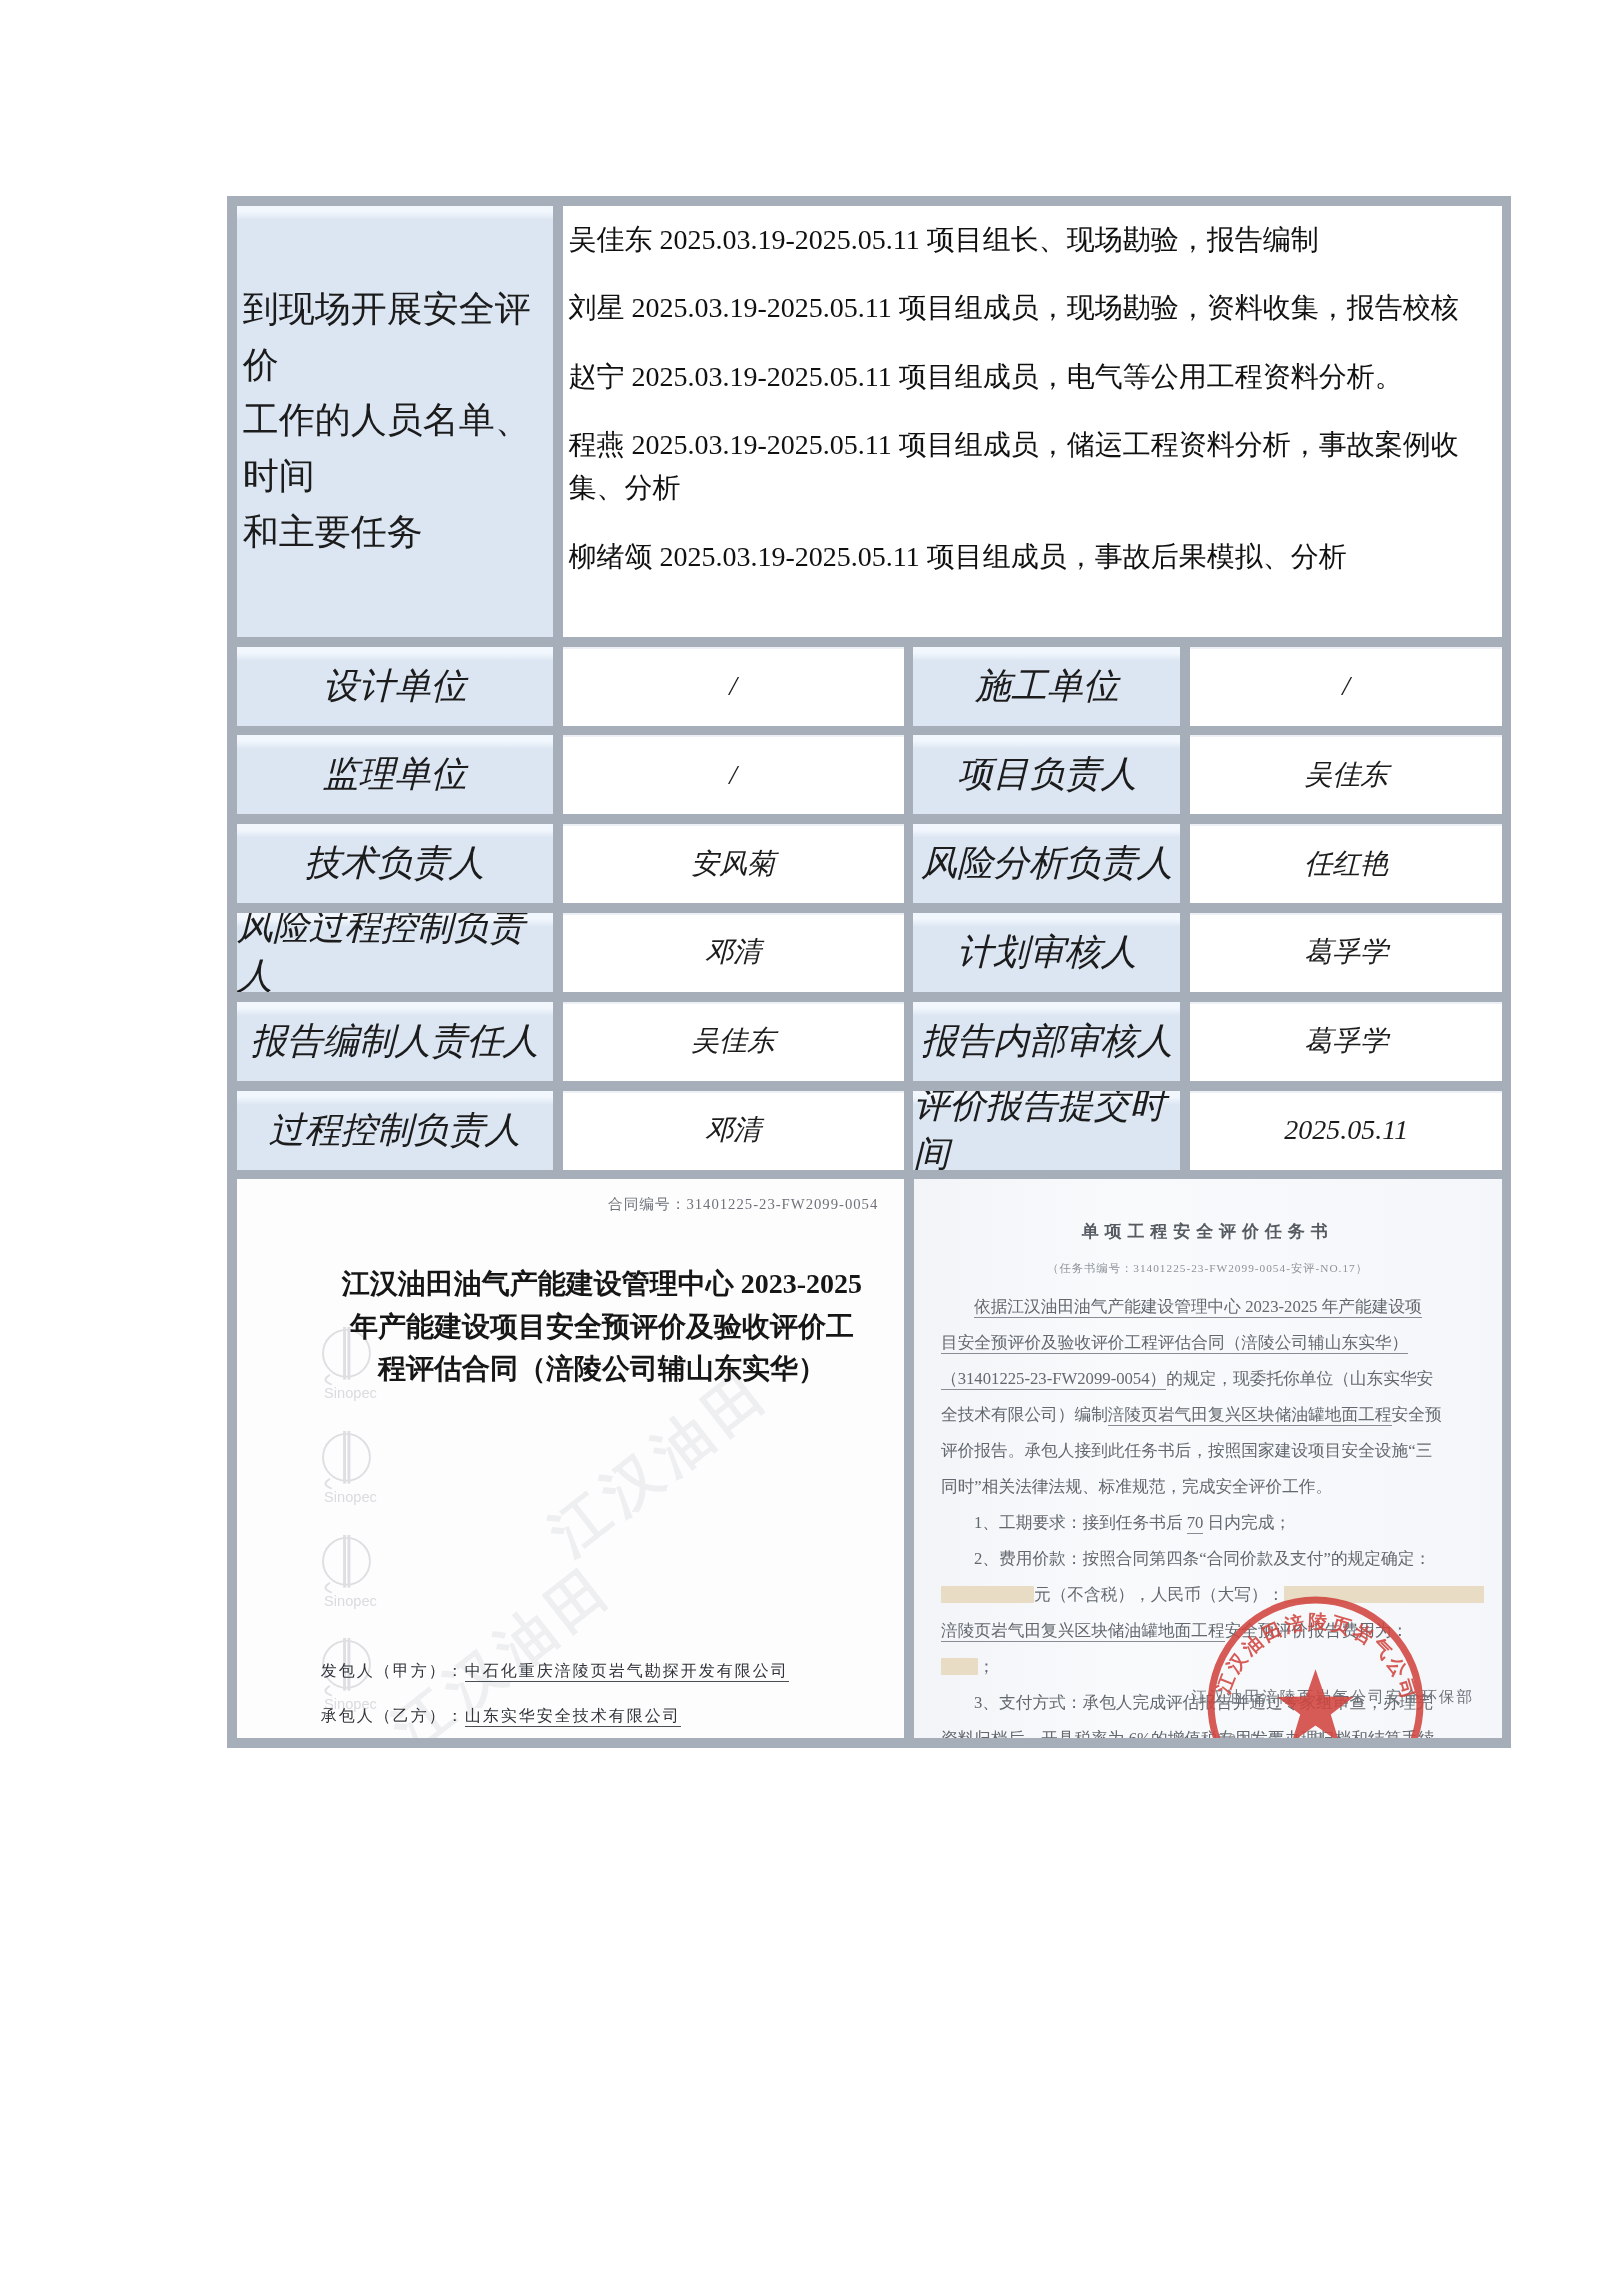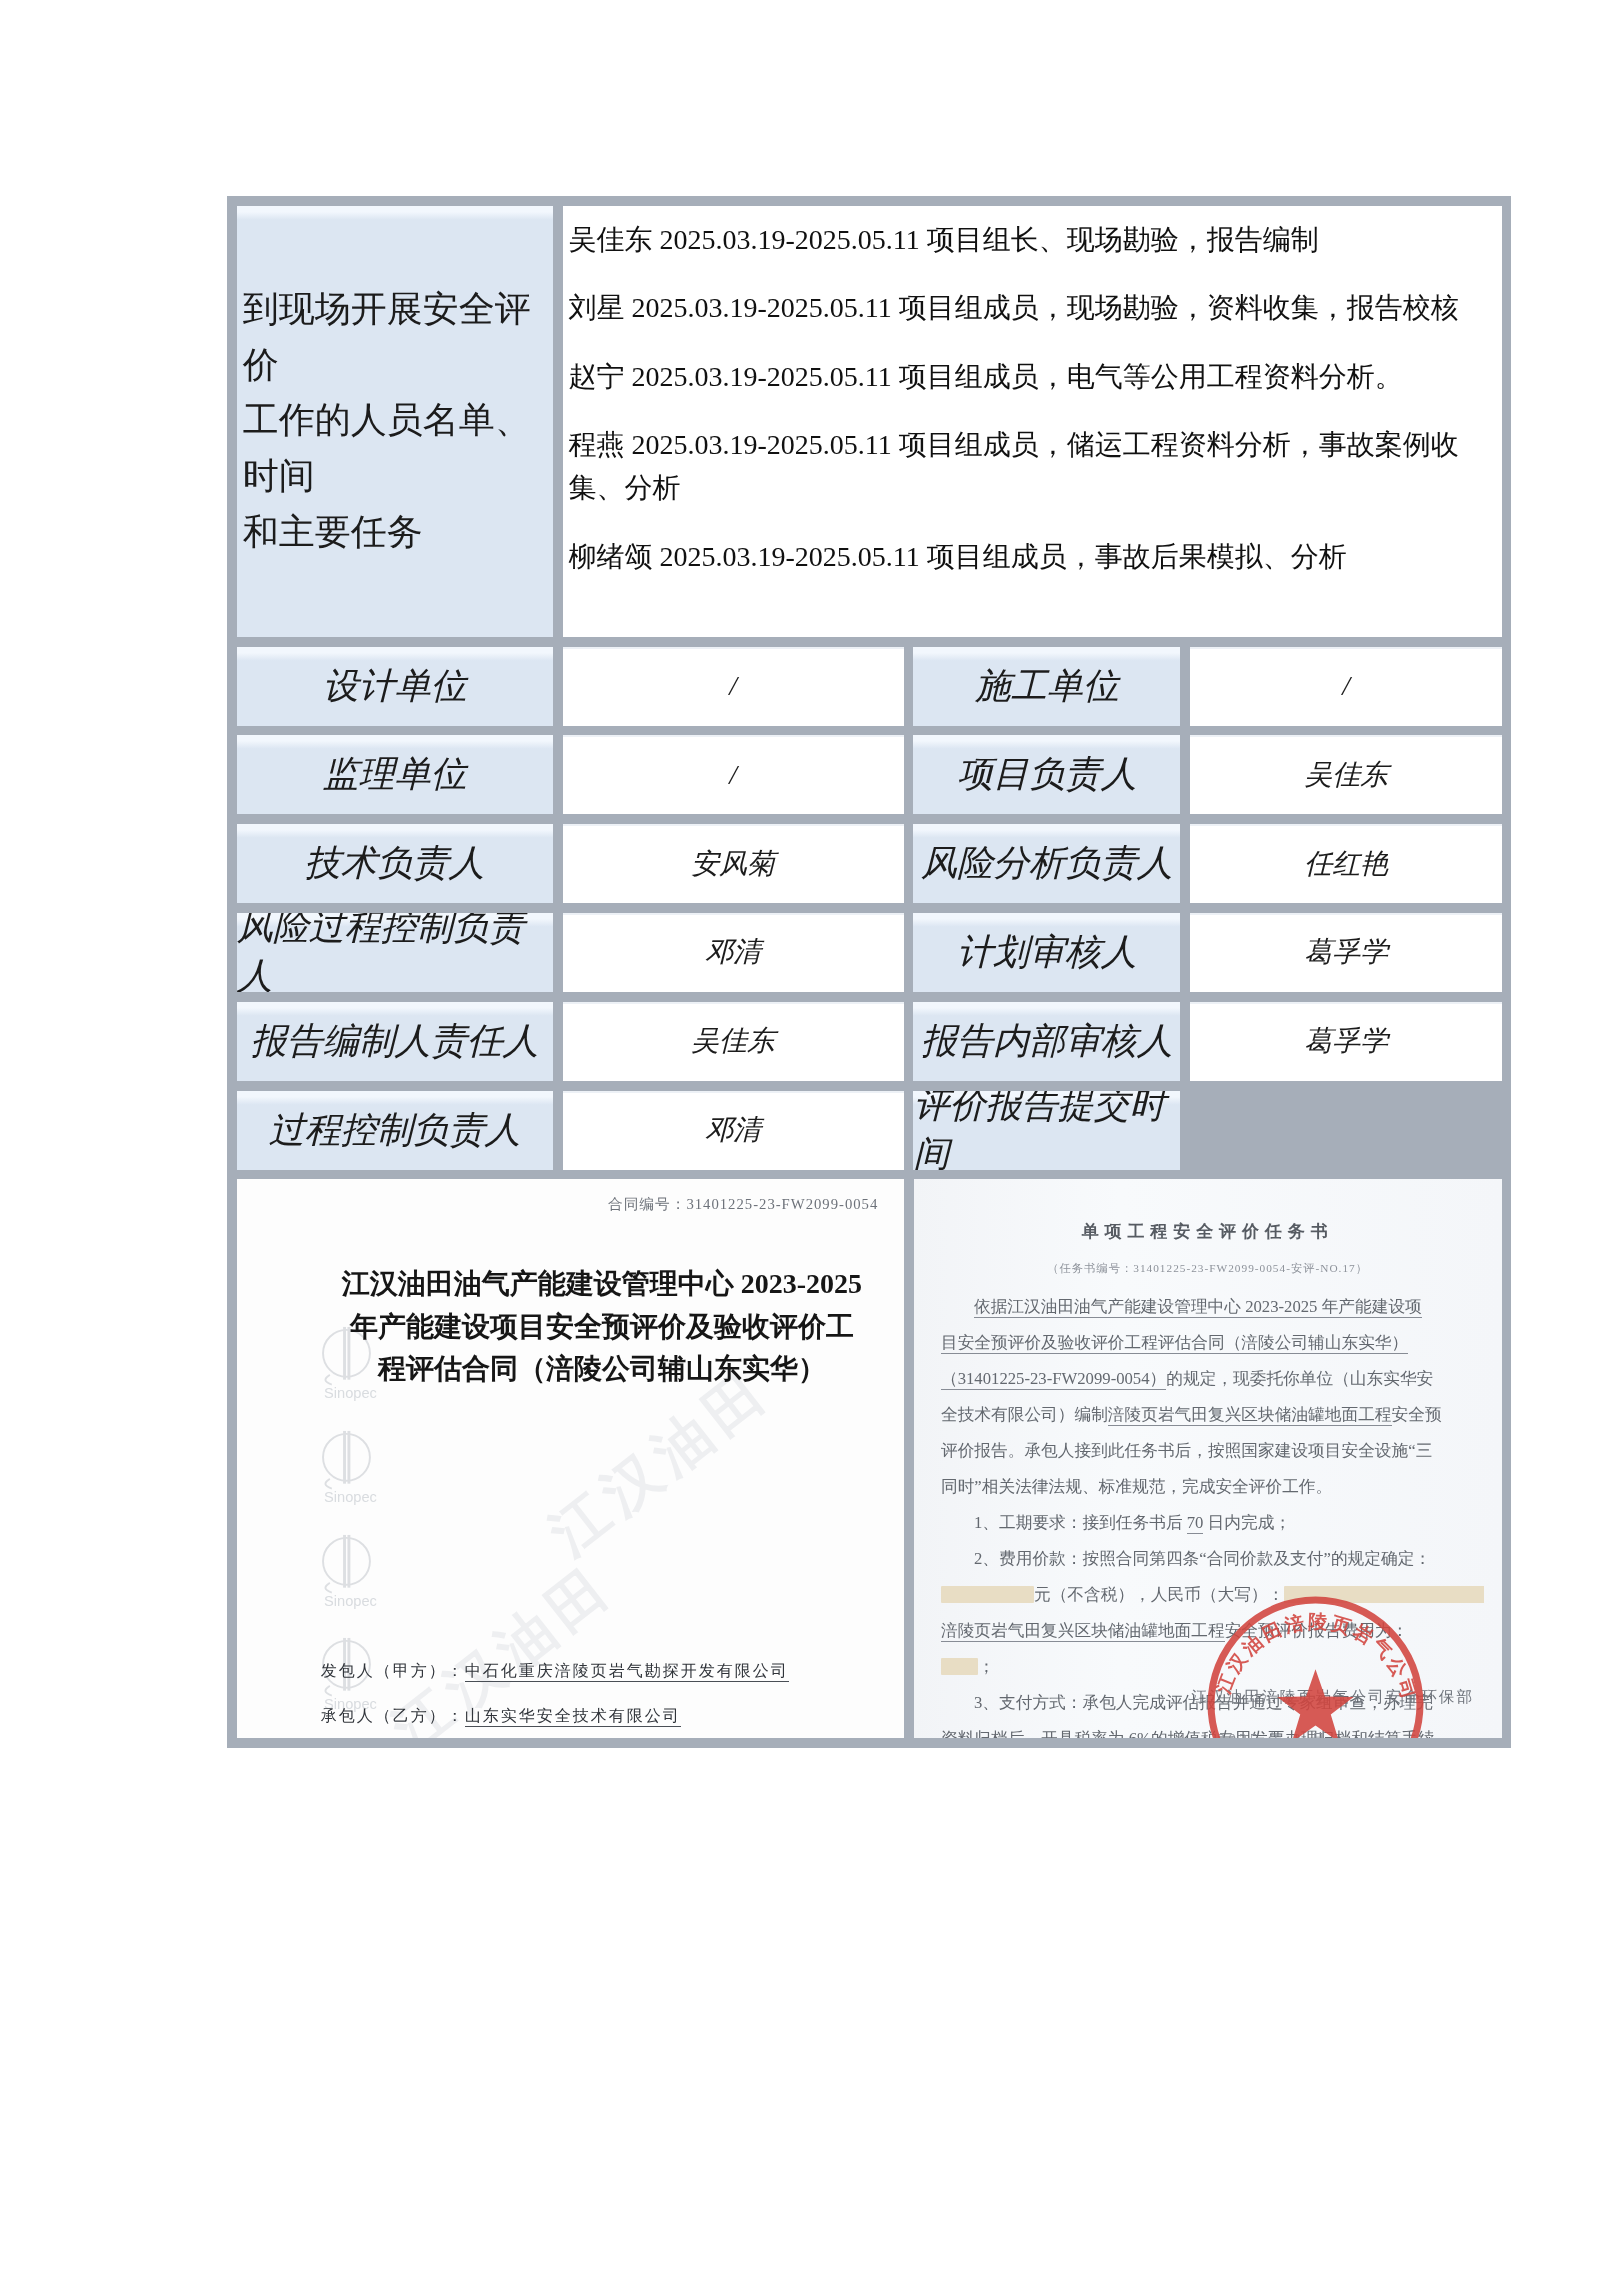--- a/index.html
+++ b/index.html
@@ -103,20 +103,21 @@
         <div class="cell val">葛孚学</div>
       </div><div class="trow cols4">
         <div class="cell hdr">报告编制人责任人</div>
         <div class="cell val">吴佳东</div>
         <div class="cell hdr">报告内部审核人</div>
         <div class="cell val">葛孚学</div>
       </div><div class="trow cols4">
         <div class="cell hdr">过程控制负责人</div>
         <div class="cell val">邓清</div>
         <div class="cell hdr">评价报告提交时间</div>
+        <div class="cell val">2025.05.11</div>
       </div></div>
 
   <div class="trow imgs">
 
     <div class="cell scan-left">
       <div class="contract-no">合同编号：31401225-23-FW2099-0054</div>
 
       <div class="logo-col">
         <svg class="sino-logo" width="71" height="84" viewBox="0 0 72 86">
           <circle cx="37" cy="30" r="24" fill="none" stroke="#d3d6da" stroke-width="2"></circle>

